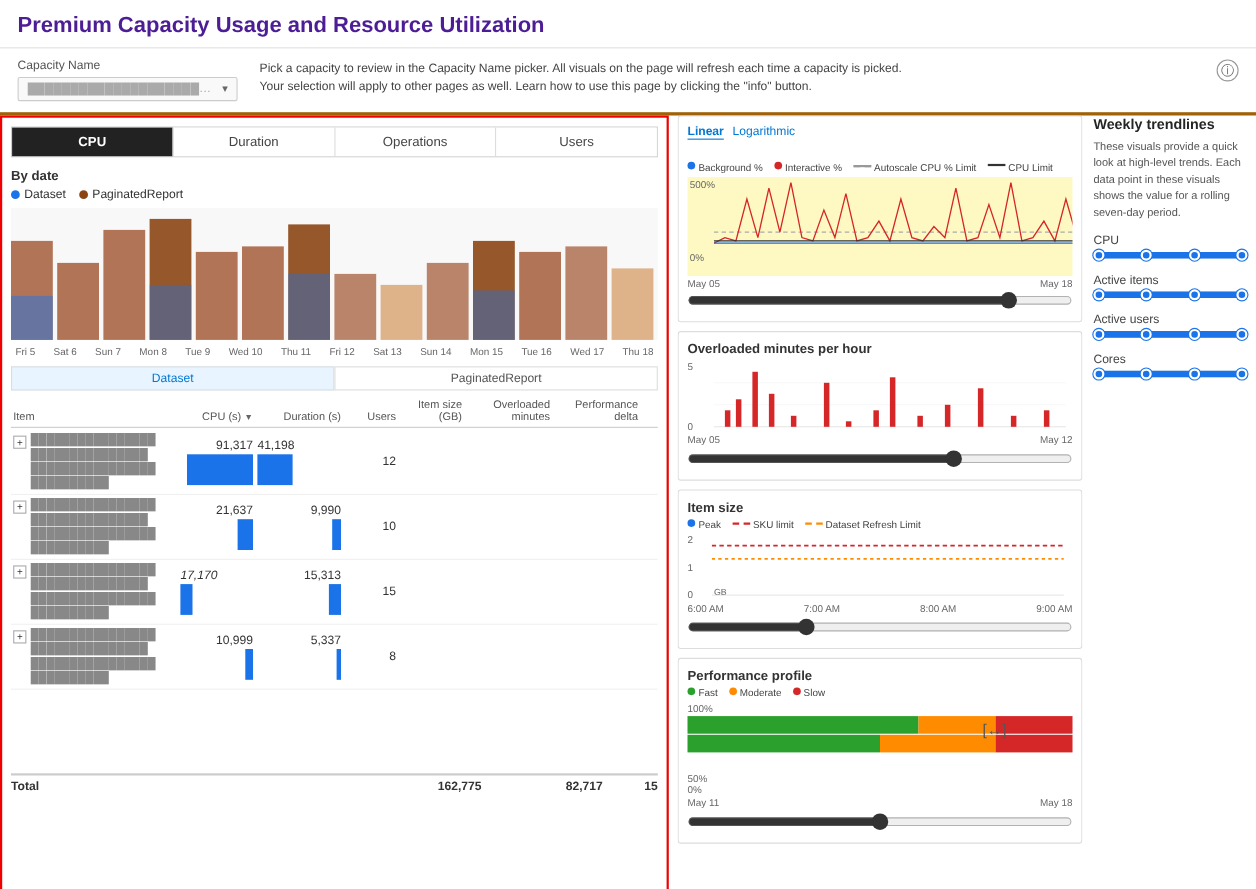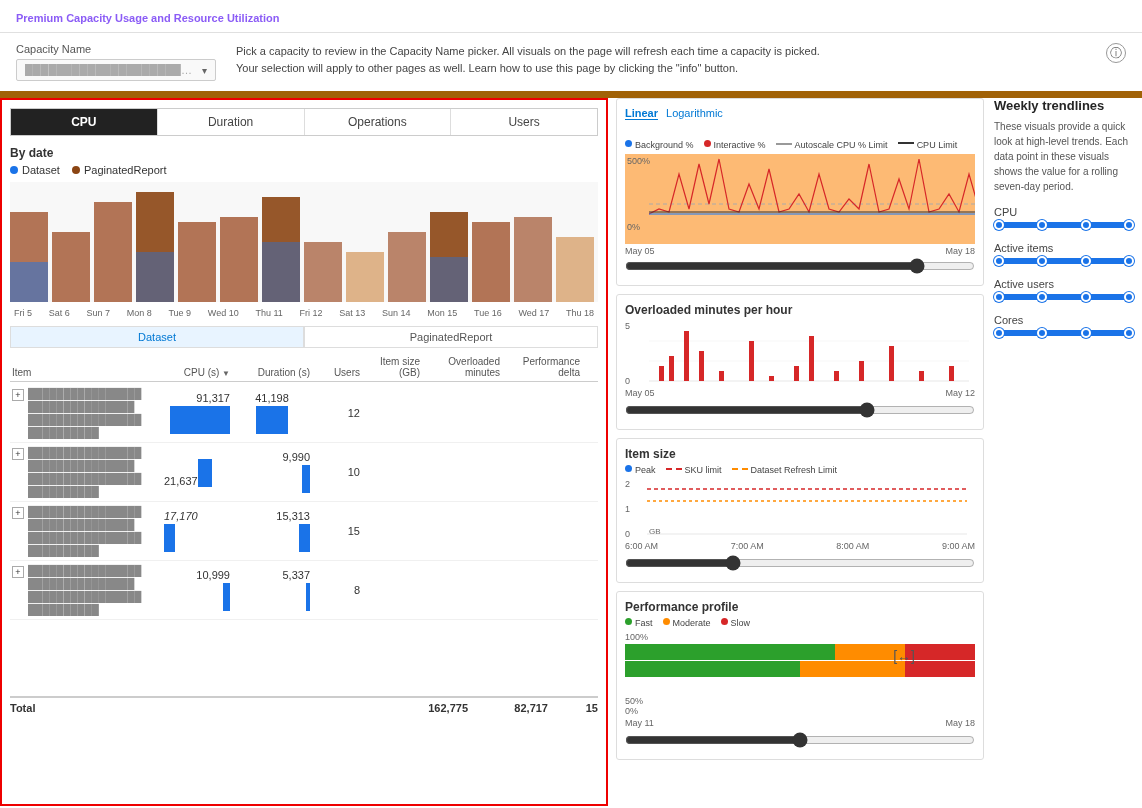--- a/index.html
+++ b/index.html
@@ -1,24 +1,24 @@
 <!DOCTYPE html>
 <html><head>
   <meta charset="utf-8">
   <style>
     * { box-sizing: border-box; margin: 0; padding: 0; }
     body { font-family: 'Segoe UI', Arial, sans-serif; font-size: 12px; background: #fff; color: #333; width: 1142px; min-height: 808px; overflow: hidden; }
 
     .header { padding: 12px 16px 0; border-bottom: 1px solid #e0e0e0; }
-    .header h1 { font-size: 11px; font-weight: 600; margin-bottom: 8px; color: #8b5cf6; }
+    .header h1 { font-size: 20px; font-weight: 600; margin-bottom: 8px; color: #4c1d95; }
     .nav { display: flex; gap: 0; }
     .nav-item { padding: 6px 14px; font-size: 13px; cursor: pointer; color: #444; border-bottom: 2px solid transparent; }
     .nav-item.active { color: #0078d4; border-bottom: 2px solid #0078d4; font-weight: 500; }
 
-    .toolbar { display: flex; align-items: flex-start; padding: 10px 16px; gap: 20px; border-bottom: 7px solid #a16207; }
+    .toolbar { display: flex; align-items: flex-start; padding: 10px 16px; gap: 20px; border-bottom: 3px solid #a16207; }
     .capacity-picker { display: flex; flex-direction: column; }
     .capacity-label { font-size: 11px; color: #555; margin-bottom: 4px; }
     .capacity-dropdown { display: flex; align-items: center; border: 1px solid #ccc; border-radius: 2px; padding: 4px 8px; width: 200px; background: #f9f9f9; cursor: pointer; }
     .capacity-value { flex: 1; font-size: 11px; color: #aaa; overflow: hidden; text-overflow: ellipsis; white-space: nowrap; }
     .dropdown-arrow { font-size: 10px; color: #666; margin-left: 6px; }
     .toolbar-desc { font-size: 11px; color: #444; max-width: 600px; line-height: 1.5; }
 
     .info-btn { margin-left: auto; width: 20px; height: 20px; border-radius: 50%; border: 1px solid #999; display: flex; align-items: center; justify-content: center; color: #666; font-size: 12px; cursor: pointer; }
 
     .main { display: flex; padding: 0; height: calc(808px - 100px); }
@@ -65,21 +65,21 @@
     .charts-column { flex: 1; overflow: hidden; }
     .weekly-column { width: 140px; flex-shrink: 0; }
 
     .chart-section { margin-bottom: 8px; border: 1px solid #ddd; border-radius: 3px; padding: 8px; }
     .chart-section-title { font-size: 12px; font-weight: 600; margin-bottom: 4px; color: #333; }
     .chart-legend { display: flex; gap: 10px; flex-wrap: wrap; margin-bottom: 4px; }
     .legend-entry { display: flex; align-items: flex-start; gap: 3px; font-size: 9px; color: #444; }
     .legend-line { width: 16px; height: 2px; }
     .legend-circle { width: 7px; height: 7px; border-radius: 50%; }
 
-    .mini-chart { height: 80px; background: #fdba74; position: relative; overflow: hidden; }
+    .mini-chart { height: 80px; background: #fef9c3; position: relative; overflow: hidden; }
     .chart-x-labels { display: flex; justify-content: space-between; font-size: 9px; color: #666; margin-top: 2px; }
     .chart-slider { width: 100%; margin-top: 4px; accent-color: #333; }
 
     .weekly-title { font-size: 13px; font-weight: 600; margin-bottom: 6px; color: #252525; }
     .weekly-desc { font-size: 10px; color: #555; line-height: 1.5; margin-bottom: 12px; }
     .weekly-item { margin-bottom: 14px; }
     .weekly-item-label { font-size: 11px; color: #444; margin-bottom: 4px; }
     .weekly-slider-track { position: relative; height: 6px; background: #ddd; border-radius: 3px; }
     .weekly-slider-fill { height: 6px; background: #1a73e8; border-radius: 3px; }
     .weekly-slider-dots { display: flex; justify-content: space-between; position: absolute; top: -2px; width: 100%; }
@@ -200,39 +200,39 @@
           <div class="expand-btn">+</div>
           <div class="item-name-text">████████████████<br>███████████████<br>████████████████<br>██████████</div>
         </div>
         <div class="cell right">
           <div style="display:flex;flex-direction:column;align-items:flex-end;">
             <span>91,317</span>
             <div style="width:60px;height:28px;background:#1a73e8;margin-top:2px;"></div>
           </div>
         </div>
         <div class="cell right">
-          <div style="display:flex;flex-direction:column;align-items:center;">
+          <div style="display:flex;flex-direction:column;align-items:flex-start;">
             <span>41,198</span>
             <div style="width:32px;height:28px;background:#1a73e8;margin-top:2px;"></div>
           </div>
         </div>
         <div class="cell right">12</div>
         <div class="cell right"></div>
         <div class="cell right"></div>
         <div class="cell right"></div>
         <div class="cell"></div>
       </div>
 
       <div class="table-row">
         <div class="cell name">
           <div class="expand-btn">+</div>
           <div class="item-name-text">████████████████<br>███████████████<br>████████████████<br>██████████</div>
         </div>
         <div class="cell right">
-          <div style="display:flex;flex-direction:row;align-items:flex-end;">
+          <div style="display:flex;flex-direction:column;align-items:flex-end;">
             <span>21,637</span>
             <div style="width:14px;height:28px;background:#1a73e8;margin-top:2px;"></div>
           </div>
         </div>
         <div class="cell right">
           <div style="display:flex;flex-direction:column;align-items:flex-end;">
             <span>9,990</span>
             <div style="width:8px;height:28px;background:#1a73e8;margin-top:2px;"></div>
           </div>
         </div>
@@ -287,21 +287,21 @@
         <div class="cell right">8</div>
         <div class="cell right"></div>
         <div class="cell right"></div>
         <div class="cell right"></div>
         <div class="cell"></div>
       </div>
     </div>
 
     <div class="table-footer">
       <div><strong>Total</strong></div>
-      <div style="text-align:right"><strong>162,775</strong></div>
+      <div style="text-align:left"><strong>162,775</strong></div>
       <div style="text-align:right"><strong>82,717</strong></div>
       <div style="text-align:right"><strong>15</strong></div>
     </div>
 
   </div>
 
   <div class="right-panel">
     <div class="charts-column">
 
       <div class="chart-section">

